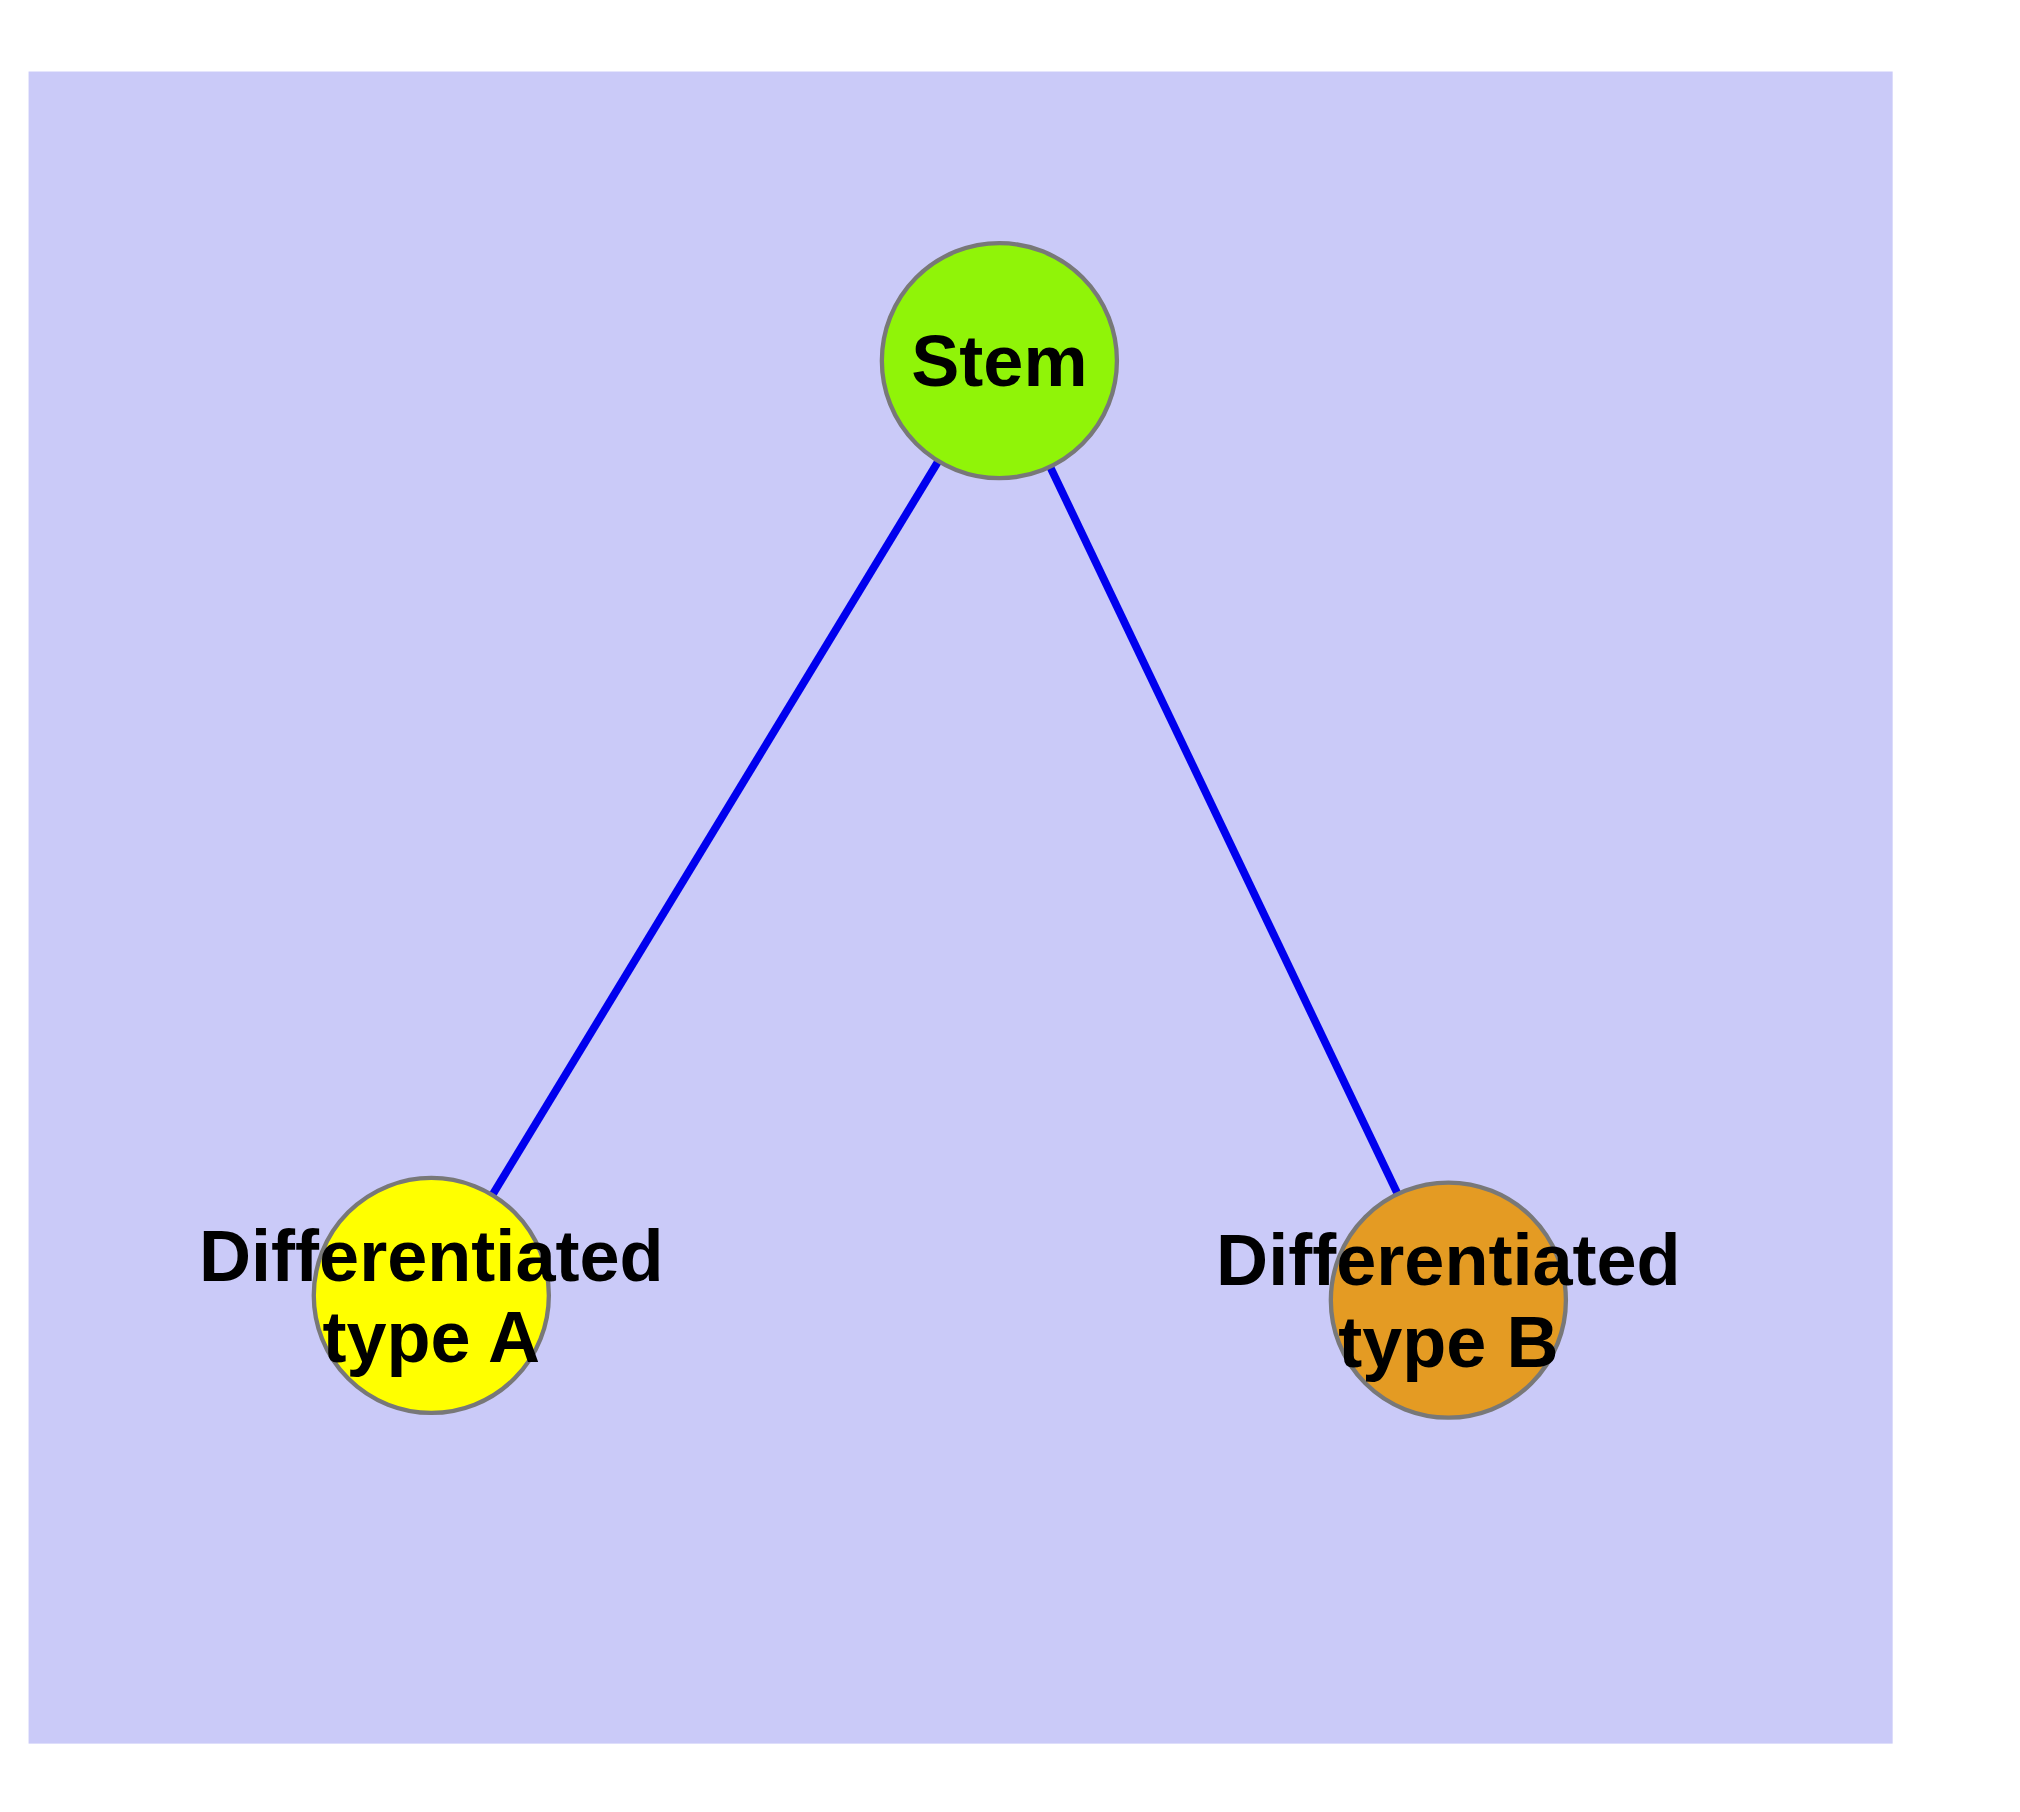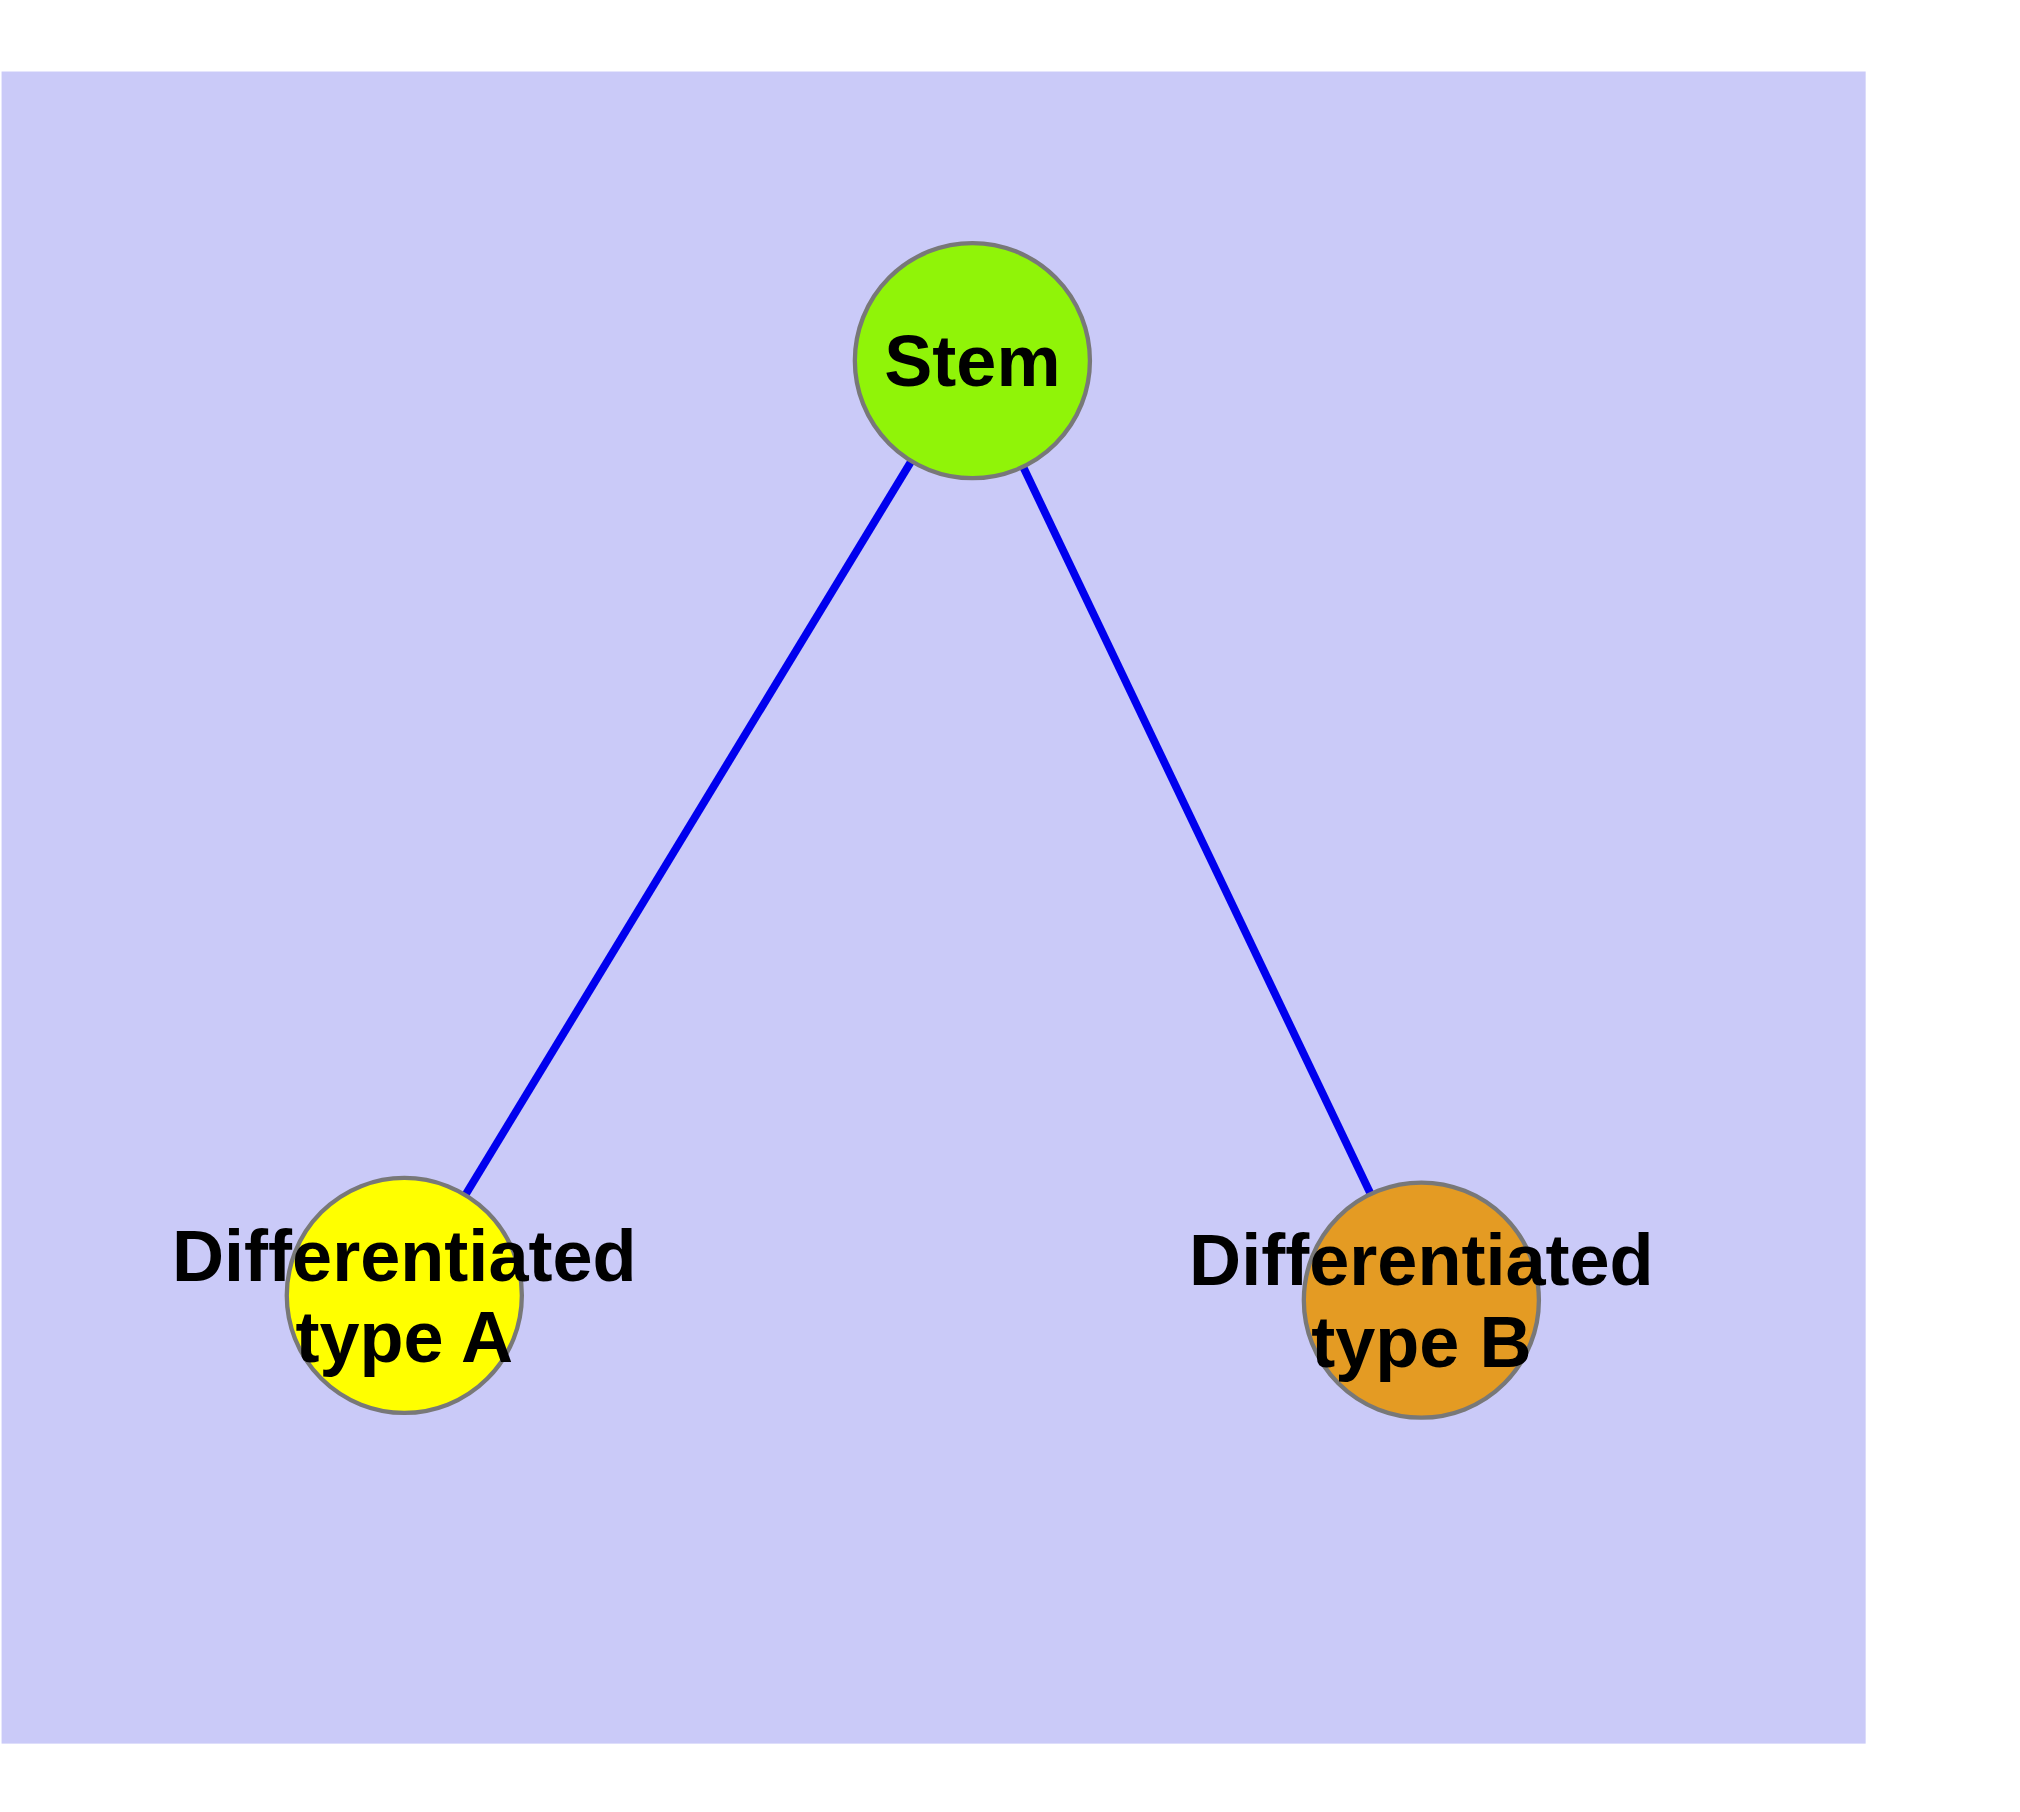--- a/index.html
+++ b/index.html
@@ -7,20 +7,21 @@
     padding: 0;
     background: #ffffff;
     width: 2021px;
     height: 1812px;
     overflow: hidden;
     font-family: "Liberation Sans", "DejaVu Sans", sans-serif;
   }
   #graph-canvas {
     width: 1868px;
     height: 1812px;
+    margin-left: 27px;
   }
   #graph-canvas svg {
     display: block;
     width: 100%;
     height: 100%;
   }
   text.node-label {
     font-family: "Liberation Sans", "DejaVu Sans", sans-serif;
     font-weight: bold;
     text-anchor: middle;

